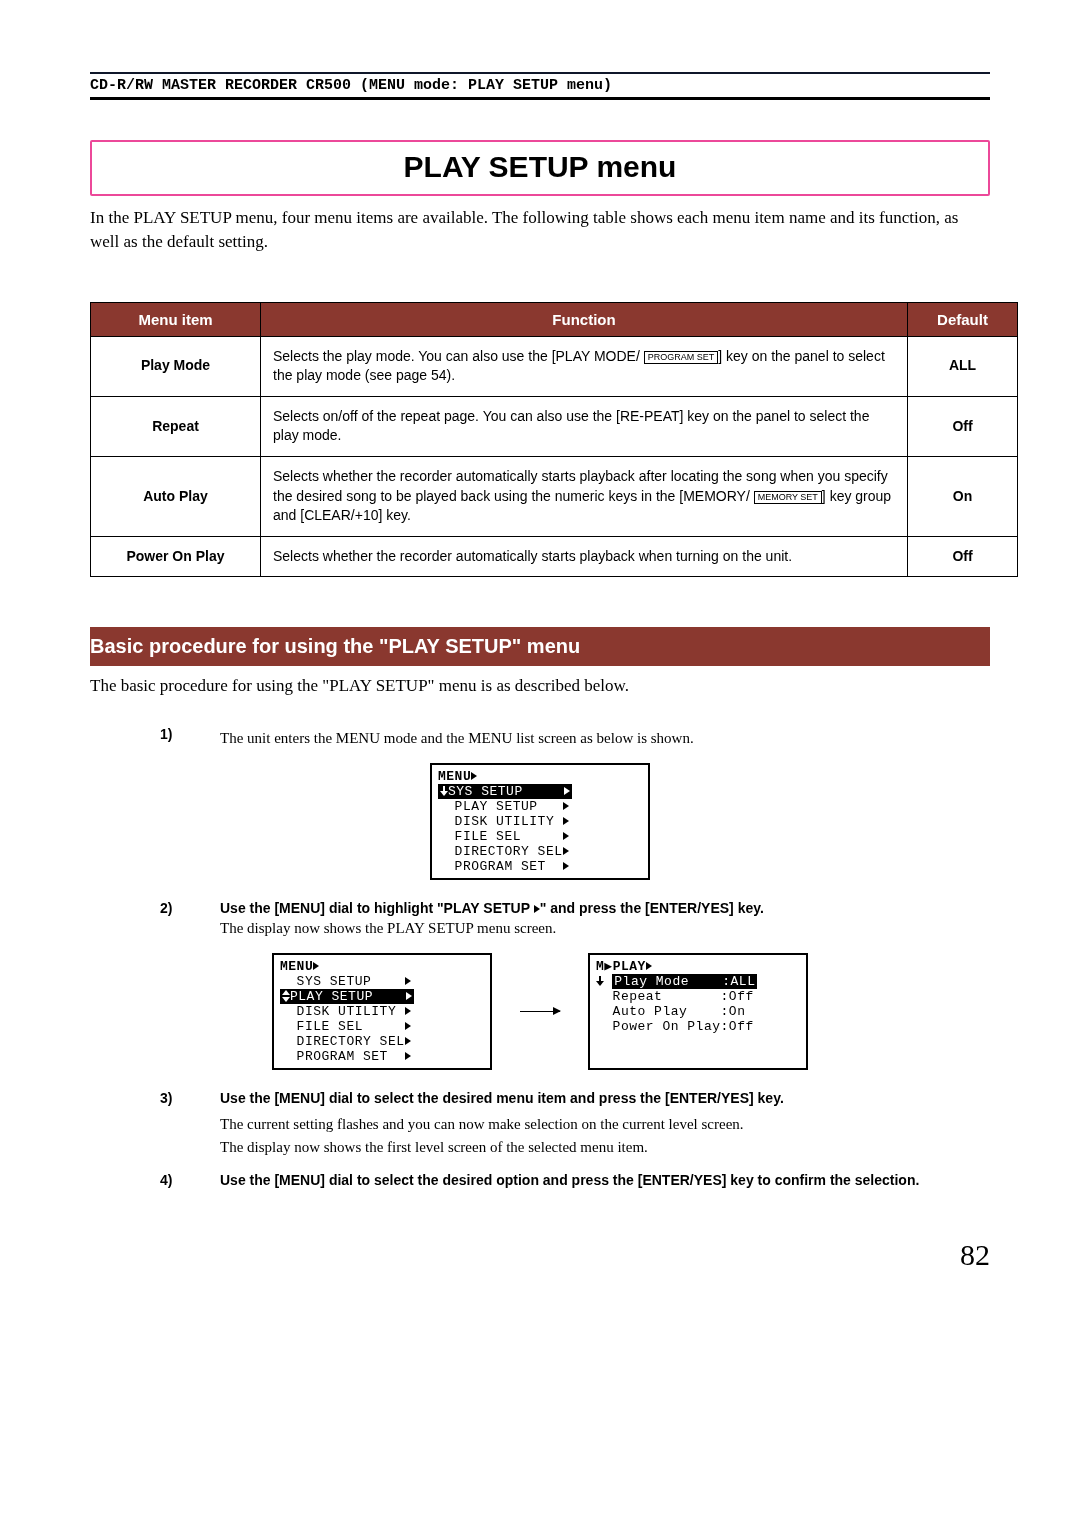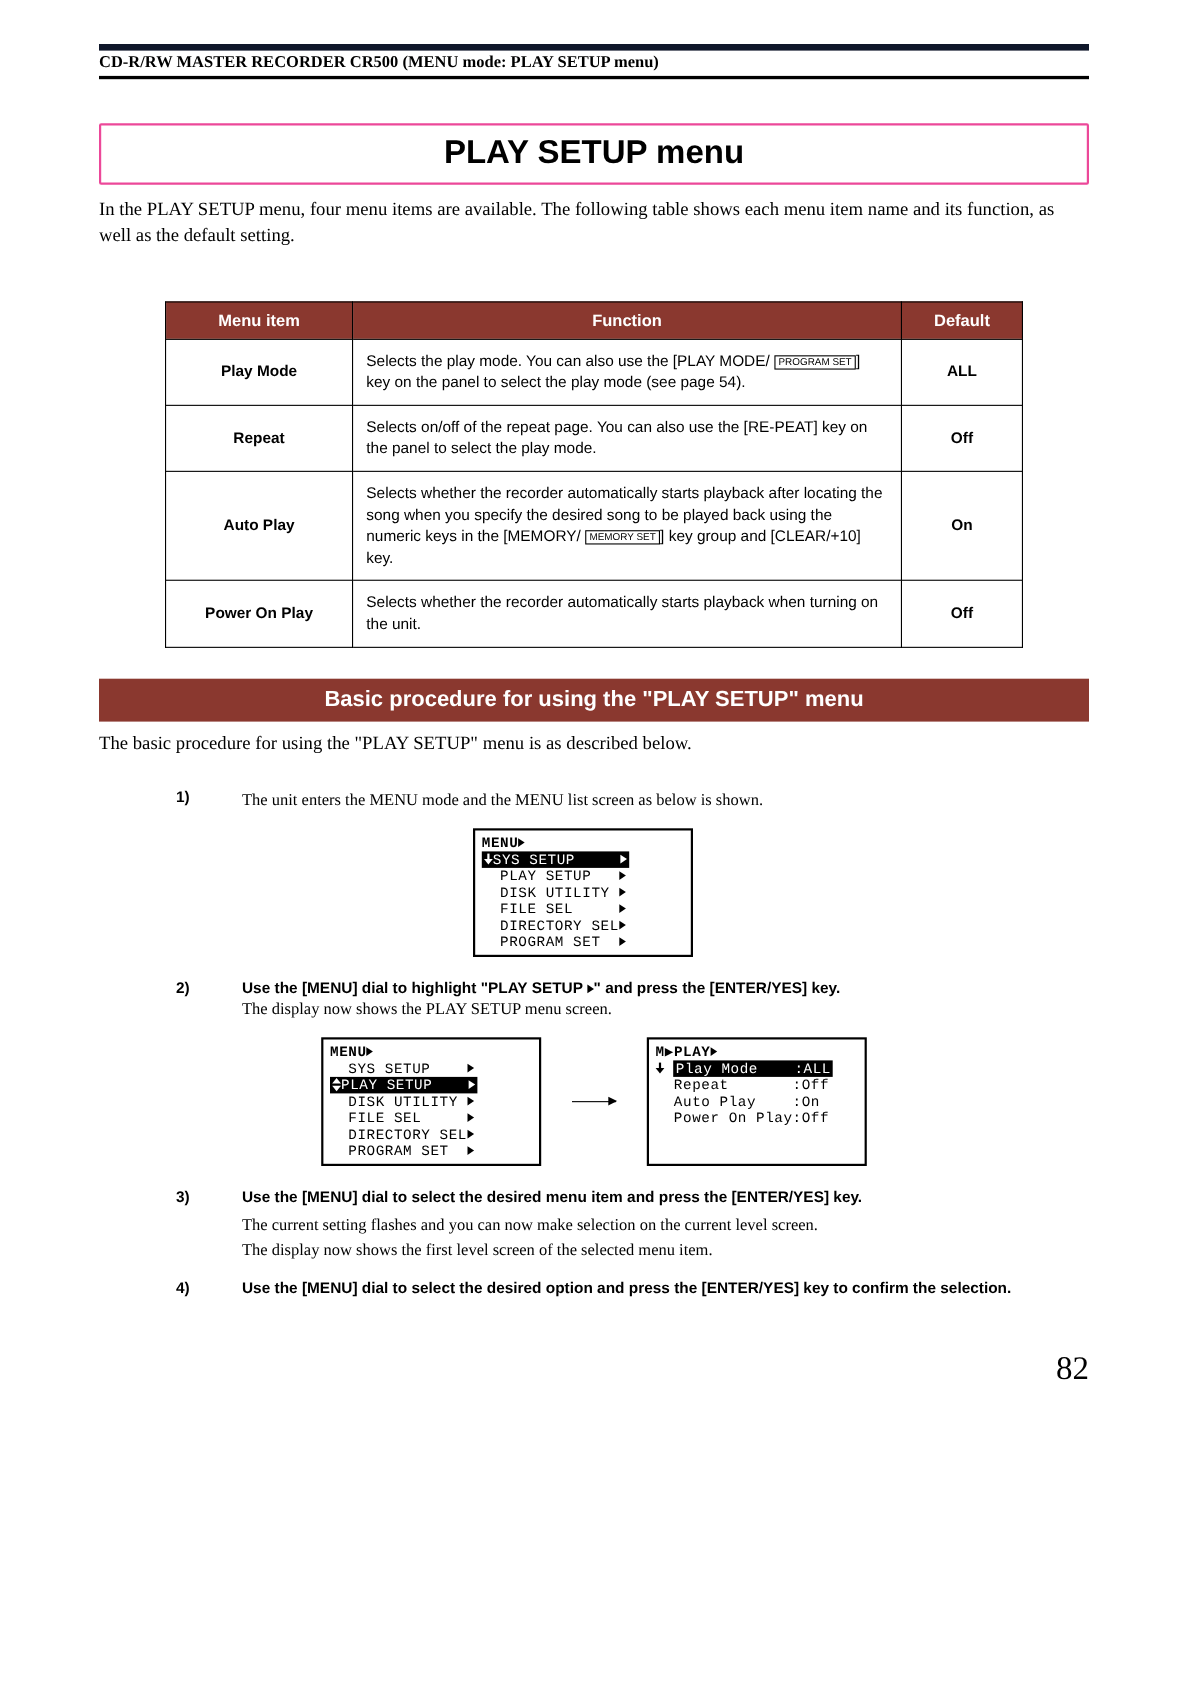--- a/index.html
+++ b/index.html
@@ -9,45 +9,46 @@
     }
     body {
       font-family: Georgia, 'Times New Roman', serif;
       background: #fff;
       width: 1080px;
       margin: 0 auto;
       padding: 40px 90px 30px 90px;
       color: #000;
     }
     .header-bar {
-      font-family: Liberation Serif, serif;
+      font-family: Liberation Mono, monospace;
       font-size: 15px;
       font-weight: bold;
       border-bottom: 3px solid #000;
-      border-top: 6px solid #0f172a;
+      border-top: 2px solid #0f172a;
       padding: 3px 0;
+      margin-top: 32px;
     }
     .title-box {
       border: 2px solid #ec4899;
       padding: 8px 0 10px 0;
       text-align: center;
       font-family: Arial, Helvetica, sans-serif;
       font-weight: bold;
       font-size: 30px;
       margin: 40px 0 10px 0;
       border-radius: 2px;
     }
     .intro {
       font-size: 17px;
       line-height: 1.4;
       margin-bottom: 48px;
     }
     .menu-table {
-      width: 780px;
-      margin: 0 auto 28px auto;
+      width: 928px;
+      margin: 0 auto 50px auto;
       border-collapse: collapse;
       font-family: Arial, Helvetica, sans-serif;
       padding-left: 40px;
     }
     .menu-table th {
       background: #8a382f;
       color: #fff;
       font-size: 15px;
       font-weight: bold;
       padding: 8px 6px;
@@ -79,21 +80,21 @@
       line-height: 11px;
       vertical-align: 1px;
       font-family: Arial, sans-serif;
     }
     .section-bar {
       background: #8a382f;
       color: #fff;
       font-family: Arial, Helvetica, sans-serif;
       font-weight: bold;
       font-size: 20px;
-      text-align: center;
+      text-align: left;
       padding: 8px 0;
       margin-bottom: 10px;
     }
     .section-intro {
       font-size: 17px;
       margin-bottom: 30px;
     }
     .step-row {
       display: flex;
       margin-bottom: 14px;
@@ -125,21 +126,21 @@
     }
     .lcd-pair {
       display: flex;
       justify-content: center;
       align-items: center;
       gap: 28px;
       margin: 10px 0 20px 0;
     }
     .lcd {
       border: 2px solid #000;
-      width: 200px;
+      width: 220px;
       font-family: 'Courier New', monospace;
       font-size: 13px;
       line-height: 15px;
       padding: 4px 6px;
       background: #fff;
       letter-spacing: 0.5px;
     }
     .lcd-title {
       font-weight: bold;
     }

